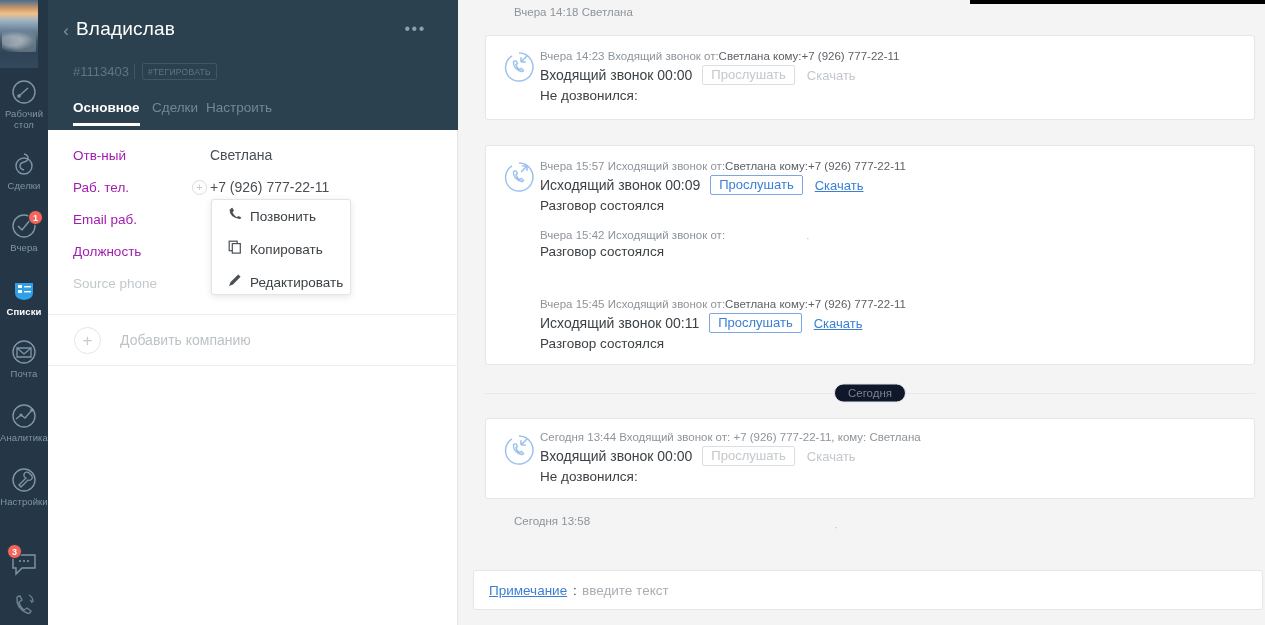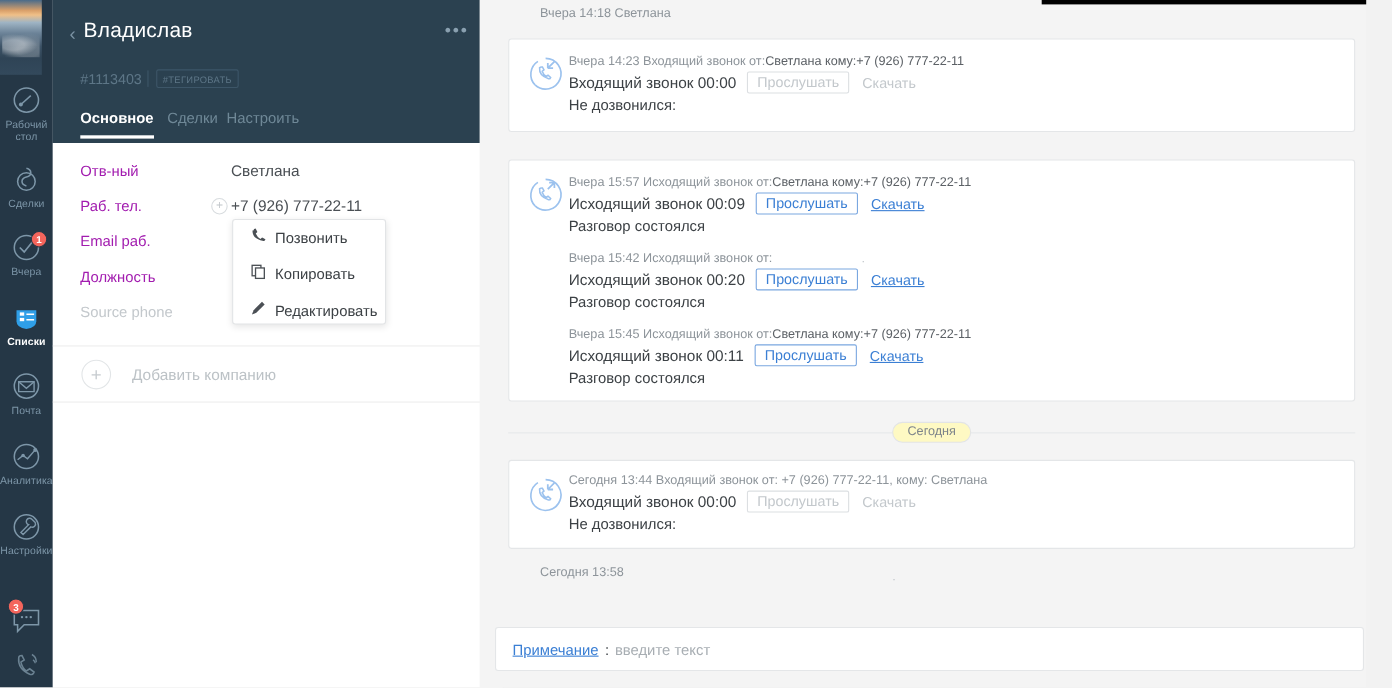--- a/index.html
+++ b/index.html
@@ -140,21 +140,21 @@
     font-size: 13.5px; color: #3c4145; line-height: 33px;
   }
   .ctx-item .cic {
     position: absolute; left: 15px; top: 0; width: 16px; height: 33px;
     line-height: 33px; text-align: center; color: #4b5055;
   }
   .ctx-item .clbl { position: absolute; left: 38px; }
 
   
   #feed {
-    position: absolute; left: 436px; top: 0; width: 806px; height: 625px;
+    position: absolute; left: 459px; top: 0; width: 806px; height: 625px;
     background: #f4f4f4;
   }
   #black-strip {
     position: absolute; left: 511px; top: 0; width: 295px; height: 4px;
     background: #000;
   }
   .feed-meta {
     position: absolute; font-size: 11.5px; color: #8d949a;
   }
   .dot-mark { position:absolute; font-size:11px; color:#bfc4c8; }
@@ -190,21 +190,21 @@
     color: #3b7fd4; text-decoration: underline; cursor: pointer;
   }
   .lnk-dl.disabled { color: #c3c8cc; text-decoration: none; cursor: default; }
   .entry .status { margin-top: 3px; font-size: 13.5px; color: #3c4145; }
 
   
   #day-divider { position: absolute; left: 26px; top: 393px; width: 770px; height: 1px; }
   #day-divider .line { position: absolute; left: 0; right: 0; top: 0; height: 1px; background: #e6e8ea; }
   #day-divider .pill {
     position: absolute; left: 50%; transform: translate(-50%, -50%);
-    background: #fef9c3; border: 1px solid #e2e4e6; border-radius: 10px;
+    background: #0f172a; border: 1px solid #e2e4e6; border-radius: 10px;
     padding: 2px 13px 3px; font-size: 11.5px; color: #7d848a; white-space: nowrap;
   }
 
   
   #note-bar {
     position: absolute; left: 14px; top: 570px; width: 790px; height: 40px;
     background: #fff; border: 1px solid #e4e6e8; border-radius: 3px;
   }
   #note-bar .lbl {
     position: absolute; left: 15px; top: 12px; font-size: 13.5px;
@@ -435,21 +435,20 @@
       </div>
 
       <div class="entry" style="top:14px">
         <div class="hdr"><span>Вчера 15:57 Исходящий звонок от:</span><span class="who">Светлана кому:</span><span class="who">+7 (926) 777-22-11</span></div>
         <div class="main"><span class="dur">Исходящий звонок 00:09</span><span class="btn-listen">Прослушать</span><span class="lnk-dl">Скачать</span></div>
         <div class="status">Разговор состоялся</div>
       </div>
 
       <div class="entry" style="top:83px">
         <div class="hdr"><span>Вчера 15:42 Исходящий звонок от:</span><span class="who"></span><span class="who"></span></div>
-        <div class="main"><span class="dur">Исходящий звонок 00:20</span><span class="btn-listen">Прослушать</span><span class="lnk-dl">Скачать</span></div>
         <div class="status">Разговор состоялся</div>
       </div>
 
       <div class="entry" style="top:152px">
         <div class="hdr"><span>Вчера 15:45 Исходящий звонок от:</span><span class="who">Светлана кому:</span><span class="who">+7 (926) 777-22-11</span></div>
         <div class="main"><span class="dur">Исходящий звонок 00:11</span><span class="btn-listen">Прослушать</span><span class="lnk-dl">Скачать</span></div>
         <div class="status">Разговор состоялся</div>
       </div>
       <span class="dot-mark" style="position:absolute; left:320px; top:86px">·</span>
     </div>

